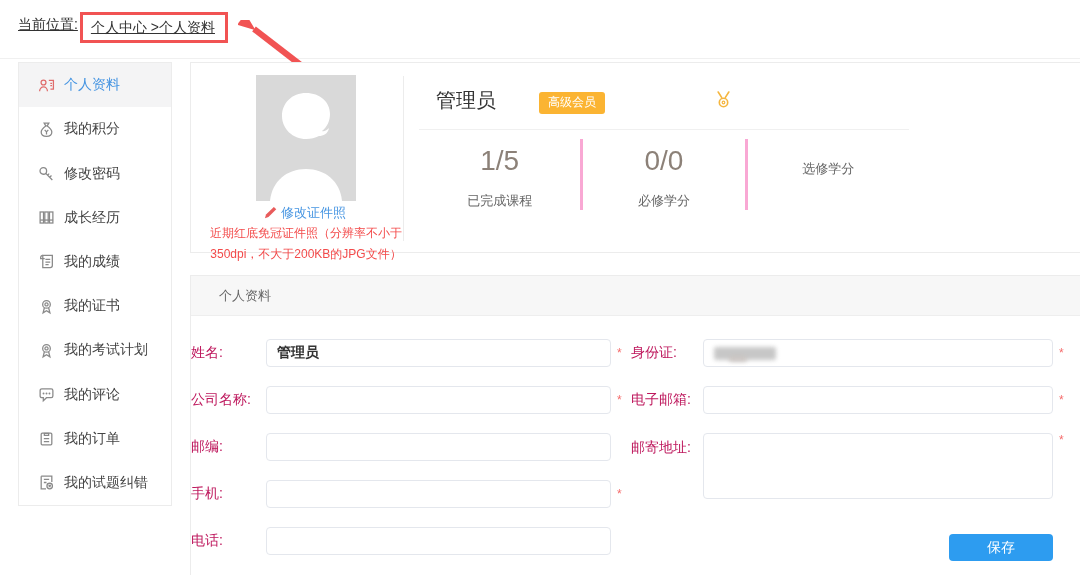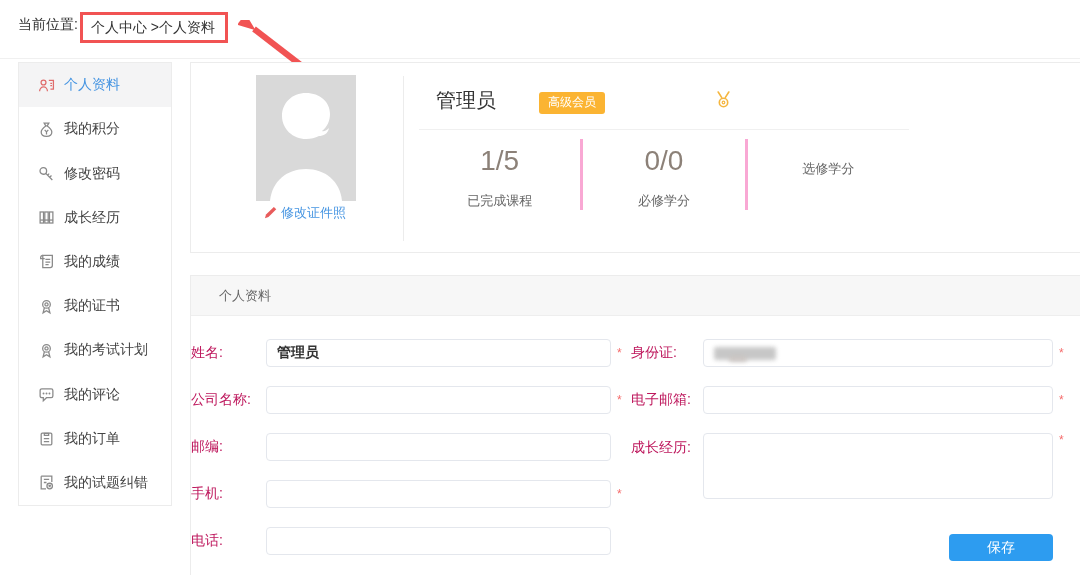--- a/index.html
+++ b/index.html
@@ -4,21 +4,21 @@
 <style>
   * { margin:0; padding:0; box-sizing:border-box; }
   html,body { width:1080px; height:575px; }
   body {
     position:relative; overflow:hidden; background:#fff;
     font-family:"Liberation Sans","DejaVu Sans",sans-serif;
     color:#333; font-size:14px;
   }
   
   .topbar { position:absolute; left:0; top:0; width:1080px; height:59px;
-    border-bottom:1px solid #f0f0f0; display:flex; align-items:flex-start; padding:12px 0 0 18px; }
+    border-bottom:1px solid #f0f0f0; display:flex; align-items:flex-start; padding:12px 0 0 18px;text-decoration:underline; }
   .crumb-label { line-height:24px; color:#333; }
   .crumb-box { margin-left:2px; border:3px solid #f15353; padding:1px 10px 2px 8px; line-height:22px; color:#333; }
   .anno-arrow { position:absolute; left:238px; top:20px; }
   
   .sidebar { position:absolute; left:18px; top:62px; width:154px; height:444px;
     border:1px solid #ececec; background:#fff; display:flex; flex-direction:column; }
   .side-item { flex:1; display:flex; align-items:center; padding-left:19px; cursor:pointer; color:#444; }
   .side-item .sicon { width:17px; height:17px; margin-right:9px; color:#8a8a8a; display:inline-flex; }
   .side-item .sicon svg { width:17px; height:17px; }
   .side-item.active { background:#f4f4f5; color:#4695e2; }
@@ -215,20 +215,24 @@
   </div>
 
   <div class="edit-row">
     <span class="pencil">
       <svg width="13" height="13" viewBox="0 0 14 14">
         <path d="M1 13.2l1.2-4L10.6 1l2.6 2.6-8.4 8.2z" fill="#e85b5b"></path>
       </svg>
     </span><span>修改证件照</span>
   </div>
 
+  <div class="photo-hint">
+    <div>近期红底免冠证件照（分辨率不小于</div>
+    <div>350dpi，不大于200KB的JPG文件）</div>
+  </div>
 
   <div class="vdiv"></div>
 
   <div class="uname">管理员</div>
   <div class="badge">高级会员</div>
   <div class="medal">
     <svg width="17" height="19" viewBox="0 0 17 19" fill="none" stroke="#f5b63f" stroke-width="1.6">
       <path d="M3.2 1l3.4 5.4M13.8 1l-3.4 5.4" stroke-linecap="round"></path>
       <circle cx="8.5" cy="11.5" r="4.2"></circle>
         <circle cx="8.5" cy="11.5" r="1.3" stroke-width="1.2"></circle>
@@ -292,21 +296,21 @@
           <span class="blur-redact2"></span>
         </span>
         <span class="req">*</span>
       </div>
       <div class="frow">
         <span class="flabel">电子邮箱:</span>
         <input class="finput" type="text" style="">
         <span class="req">*</span>
       </div>
       <div class="frow top">
-        <span class="flabel">成长经历:</span>
+        <span class="flabel">邮寄地址:</span>
         <textarea class="ftextarea" style=""></textarea>
         <span class="req">*</span>
       </div>
       <div class="save-row">
         <button class="save-btn">保存</button>
       </div>
     </div>
   </div>
 </div>
 

